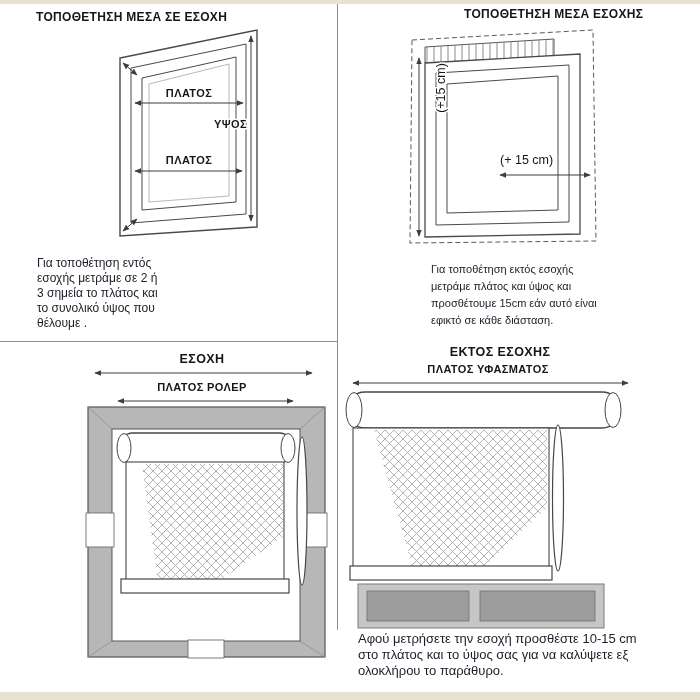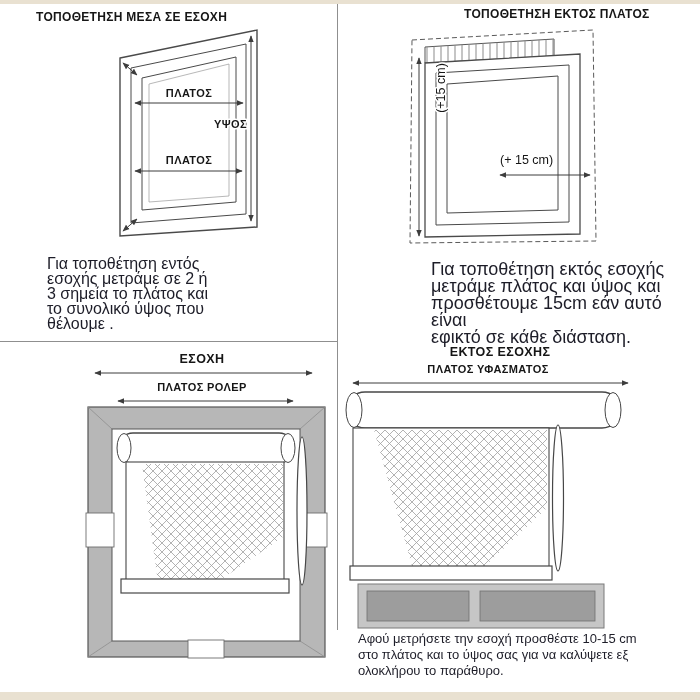--- a/index.html
+++ b/index.html
@@ -11,22 +11,22 @@
   .band.top { top:0; height:4px; }
   .band.bottom { bottom:0; height:8px; }
   .vdivider { position:absolute; left:337px; top:4px; width:1px; height:626px; background:#8f8f8f; }
   .hdivider { position:absolute; left:0; top:341px; width:337px; height:1px; background:#8f8f8f; }
 
   .title { position:absolute; font-weight:bold; font-size:12px; color:#161616; letter-spacing:.3px; white-space:nowrap; }
   #t-tl { left:36px; top:10px; }
   #t-tr { left:464px; top:7px; }
 
   .caption { position:absolute; color:#1d1d28; white-space:pre-line; }
-  #cap-tl { left:47px; top:256px; width:195px; font-size:16px; line-height:15px; }
-  #cap-tr { left:431px; top:261px; width:255px; font-size:18px; line-height:17px; }
+  #cap-tl { left:37px; top:256px; width:195px; font-size:12px; line-height:15px; }
+  #cap-tr { left:431px; top:261px; width:255px; font-size:11px; line-height:17px; }
   #cap-br { left:358px; top:631px; width:330px; font-size:13px; line-height:16px; }
 
   svg { position:absolute; }
   #svg-tl { left:0; top:0; }
   #svg-tr { left:340px; top:0; }
   #svg-bl { left:0; top:345px; }
   #svg-br { left:340px; top:340px; }
 
   text { font-family:"Liberation Sans", sans-serif; fill:#161616;
          paint-order:stroke; stroke:#ffffff; stroke-width:3px; stroke-linejoin:round; }
@@ -39,21 +39,21 @@
 <body>
 
 <div class="canvas">
 
   <div class="band top"></div>
   <div class="band bottom"></div>
   <div class="vdivider"></div>
   <div class="hdivider"></div>
 
   <div class="title" id="t-tl">ΤΟΠΟΘΕΤΗΣΗ ΜΕΣΑ ΣΕ ΕΣΟΧΗ</div>
-  <div class="title" id="t-tr">ΤΟΠΟΘΕΤΗΣΗ ΕΚΤΟΣ ΠΛΑΤΟΣ</div>
+  <div class="title" id="t-tr">ΤΟΠΟΘΕΤΗΣΗ ΜΕΣΑ ΕΣΟΧΗΣ</div>
 
   <svg id="svg-tl" width="340" height="345" viewBox="0 0 340 345">
     <defs>
       <marker id="m1" viewBox="0 0 10 10" refX="9" refY="5" markerWidth="7" markerHeight="7" orient="auto-start-reverse">
         <path d="M0,1 L10,5 L0,9 Z" fill="#3d3d3d"></path>
       </marker>
     </defs>
     <polygon points="120,58 257,30 257,227 120,236" fill="#ffffff" stroke="#4a4a4a" stroke-width="1.4"></polygon>
     <polygon points="131,68 246,44 246,214 131,223" fill="none" stroke="#4a4a4a" stroke-width="1"></polygon>
     <polygon points="142,78 236,57 236,202 142,210" fill="none" stroke="#4a4a4a" stroke-width="1"></polygon>

